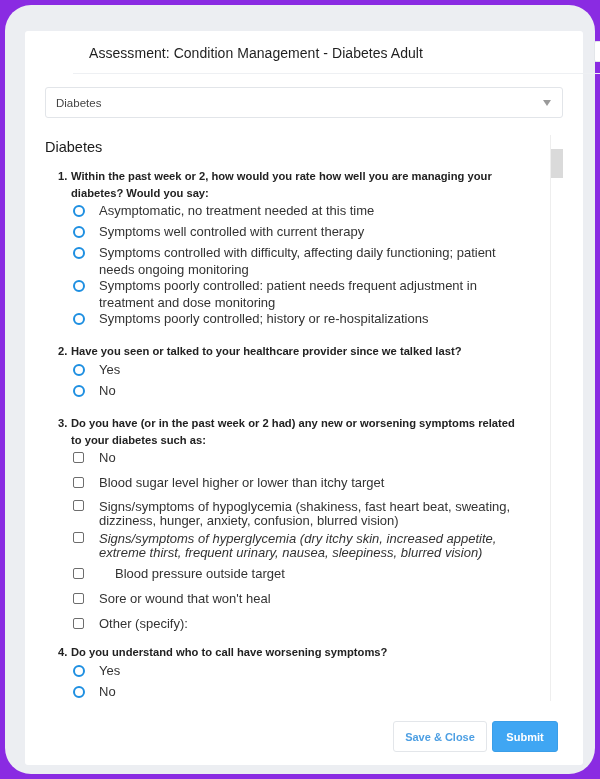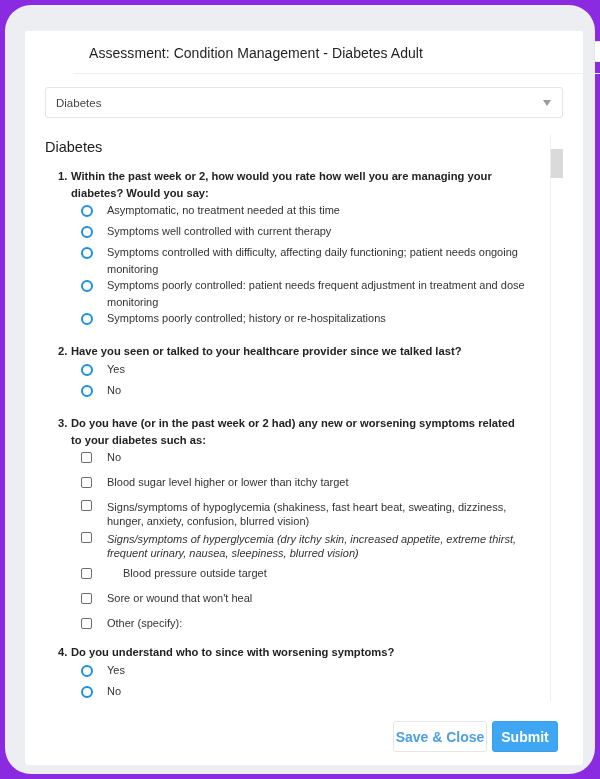--- a/index.html
+++ b/index.html
@@ -64,36 +64,36 @@
   .section-title {
     position: absolute; left: 20px; top: 8px; font-size: 14.5px; font-weight: 400; color: #1a1a1a;
   }
   .question {
     position: absolute; left: 33px; width: 470px;
     font-size: 11.2px; font-weight: 700; color: #222; line-height: 17px;
   }
   .q-num { position: absolute; left: 0; top: 0; }
   .q-text { display: block; padding-left: 13px; }
   .opt {
-    position: absolute; left: 56px; width: 460px;
-    font-size: 11px; color: #333; line-height: 17px; cursor: pointer;
+    position: absolute; left: 48px; width: 460px;
+    font-size: 13px; color: #333; line-height: 17px; cursor: pointer;
   }
   .opt.tight { line-height: 14px; }
   .radio {
     position: absolute; left: 0; top: 3px; width: 12px; height: 12px;
     border: 2px solid #1e8fe1; border-radius: 50%; background: #fff;
   }
   .check {
     position: absolute; left: 0; top: 3px; width: 11px; height: 11px;
     border: 1.3px solid #6d6d6d; border-radius: 2px; background: #fff;
   }
   .opt-label { display: block; padding-left: 26px; }
   .footer-btn {
     position: absolute; top: 690px; height: 31px; border-radius: 3px;
-    font-size: 14px; font-weight: 700; display: flex; align-items: center; justify-content: center;
+    font-size: 11px; font-weight: 700; display: flex; align-items: center; justify-content: center;
     cursor: pointer;
   }
   .btn-save {
     left: 368px; width: 94px; background: #fff; border: 1px solid #e3e6ea; color: #4d9fe3;
   }
   .btn-submit {
     left: 467px; width: 66px; background: #3fa6f3; border: 1px solid #3a9ee8; color: #fff;
   }
 </style>
 </head>
@@ -186,21 +186,21 @@
           <span class="check"></span>
           <span class="opt-label">Sore or wound that won't heal</span>
         </div>
         <div class="opt" style="top:484px;">
           <span class="check"></span>
           <span class="opt-label">Other (specify):</span>
         </div>
 
         <div class="question" style="top:513px;">
           <span class="q-num">4.</span>
-          <span class="q-text">Do you understand who to since with worsening symptoms?</span>
+          <span class="q-text">Do you understand who to call have worsening symptoms?</span>
         </div>
         <div class="opt" style="top:531px;">
           <span class="radio"></span>
           <span class="opt-label">Yes</span>
         </div>
         <div class="opt" style="top:552px;">
           <span class="radio"></span>
           <span class="opt-label">No</span>
         </div>
       </div>

